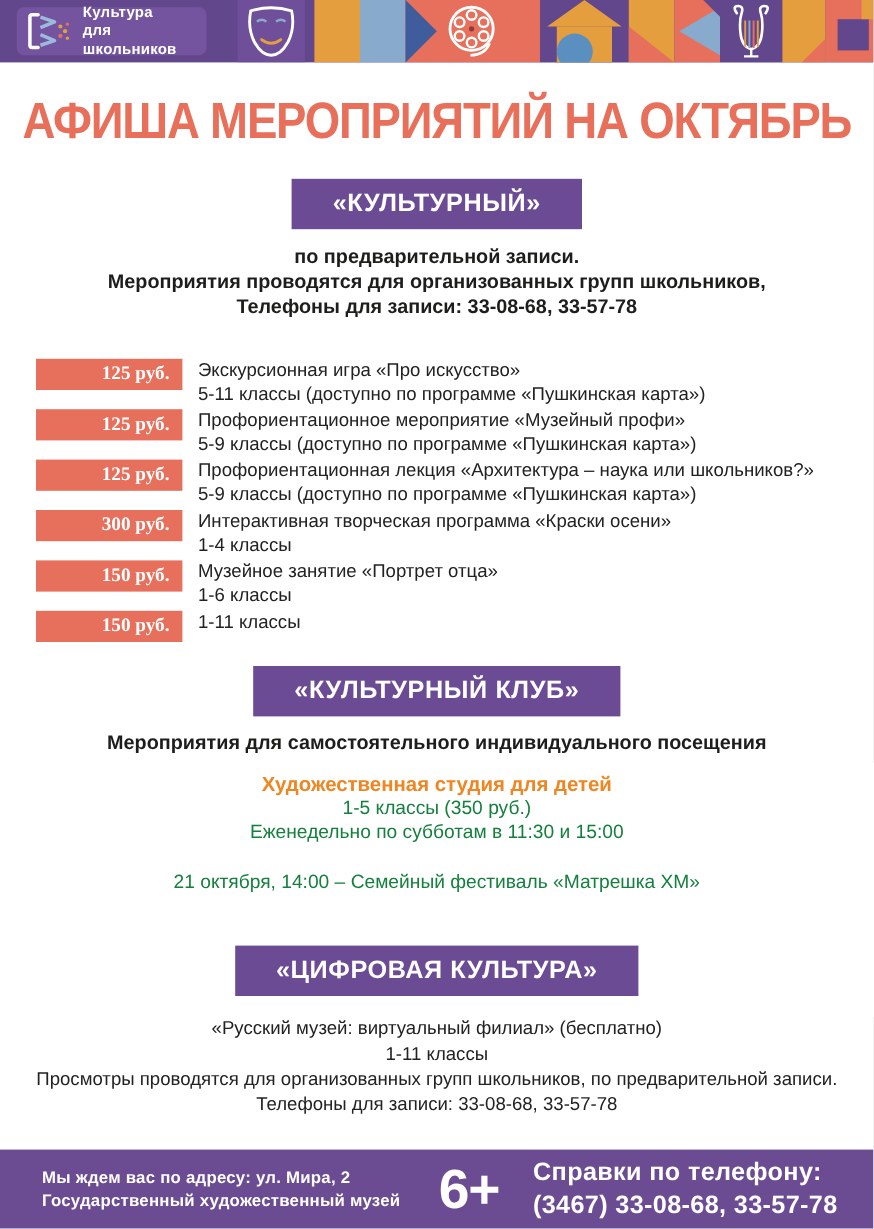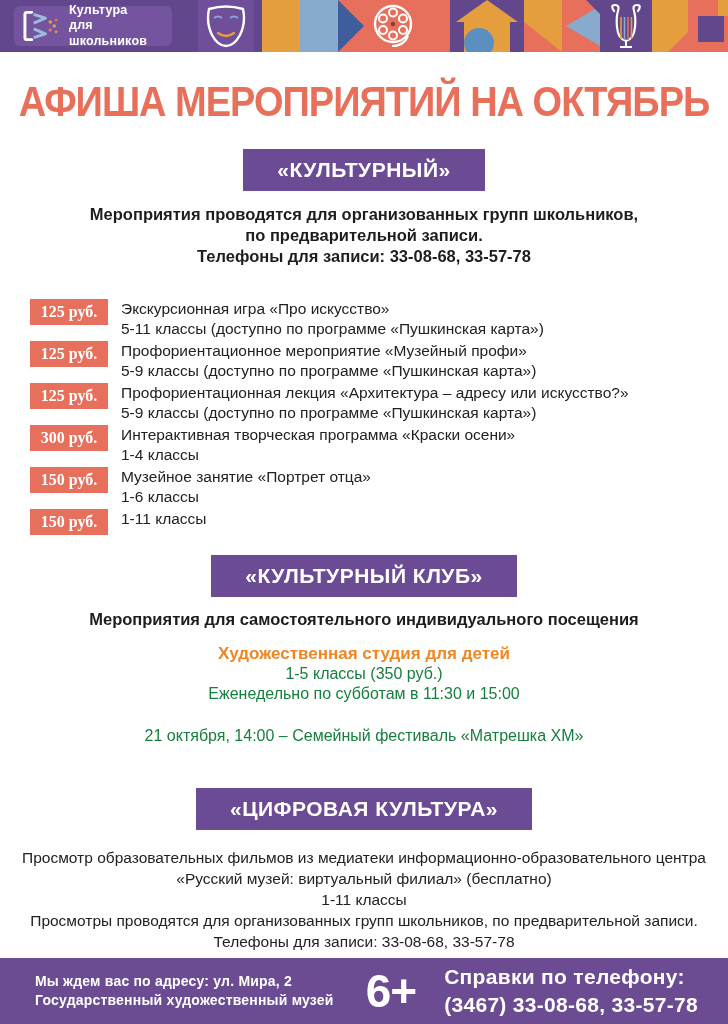--- a/index.html
+++ b/index.html
@@ -41,21 +41,21 @@
 
   
   .intro { margin-top:13px; text-align:center; font-weight:bold; font-size:16.5px; line-height:21px; }
 
   
   .events { margin:32px 20px 0 30px; }
   .event-row { display:flex; align-items:flex-start; margin-bottom:2px; min-height:40px; }
   .price {
     flex:0 0 78px; height:26px; margin-right:13px; background:#e6705c;
     color:#ffffff; font-family:"Liberation Serif", serif; font-weight:bold;
-    font-size:16px; text-align:center; line-height:26px;
+    font-size:16px; text-align:center; line-height:26px;padding-left:44px;
   }
   .event-text { font-size:15.5px; line-height:20px; color:#222222; }
 
   
   .club-intro { margin-top:13px; text-align:center; font-weight:bold; font-size:16.5px; }
   .studio-title { margin-top:15px; text-align:center; font-weight:bold; font-size:17px; color:#ee8622; }
   .center-line { text-align:center; font-size:16px; line-height:20px; color:#15803d; }
   .festival { margin-top:22px; }
 
   
@@ -155,22 +155,22 @@
       <div style="position:absolute; left:10px; top:16px; width:26px; height:26px; background:#63478c;"></div>
       <div style="position:absolute; right:0; top:0; width:10px; height:16px; background:#e59e3e;"></div>
     </div>
   </div>
 
   <h1 class="title">АФИША МЕРОПРИЯТИЙ НА ОКТЯБРЬ</h1>
 
   <div class="badge badge1">«КУЛЬТУРНЫЙ»</div>
 
   <div class="intro">
+    <div>по предварительной записи.</div>
     <div>Мероприятия проводятся для организованных групп школьников,</div>
-    <div>по предварительной записи.</div>
     <div>Телефоны для записи: 33-08-68, 33-57-78</div>
   </div>
 
   <div class="events">
     <div class="event-row">
       <div class="price">125 руб.</div>
       <div class="event-text">
         <div>Экскурсионная игра «Про искусство»</div>
         <div>5-11 классы (доступно по программе «Пушкинская карта»)</div>
       </div>
@@ -178,21 +178,21 @@
     <div class="event-row">
       <div class="price">125 руб.</div>
       <div class="event-text">
         <div>Профориентационное мероприятие «Музейный профи»</div>
         <div>5-9 классы (доступно по программе «Пушкинская карта»)</div>
       </div>
     </div>
     <div class="event-row">
       <div class="price">125 руб.</div>
       <div class="event-text">
-        <div>Профориентационная лекция «Архитектура – адресу или искусство?»</div>
+        <div>Профориентационная лекция «Архитектура – наука или школьников?»</div>
         <div>5-9 классы (доступно по программе «Пушкинская карта»)</div>
       </div>
     </div>
     <div class="event-row">
       <div class="price">300 руб.</div>
       <div class="event-text">
         <div>Интерактивная творческая программа «Краски осени»</div>
         <div>1-4 классы</div>
       </div>
     </div>
@@ -217,21 +217,20 @@
 
   <div class="studio-title">Художественная студия для детей</div>
   <div class="center-line">1-5 классы (350 руб.)</div>
   <div class="center-line">Еженедельно по субботам в 11:30 и 15:00</div>
 
   <div class="center-line festival">21 октября, 14:00 – Семейный фестиваль «Матрешка ХМ»</div>
 
   <div class="badge badge3">«ЦИФРОВАЯ КУЛЬТУРА»</div>
 
   <div class="digital">
-    <div>Просмотр образовательных фильмов из медиатеки информационно-образовательного центра</div>
     <div>«Русский музей: виртуальный филиал» (бесплатно)</div>
     <div>1-11 классы</div>
     <div>Просмотры проводятся для организованных групп школьников, по предварительной записи.</div>
     <div>Телефоны для записи: 33-08-68, 33-57-78</div>
   </div>
 
   <div class="footer">
     <div class="footer-address">
       <div>Мы ждем вас по адресу: ул. Мира, 2</div>
       <div>Государственный художественный музей</div>

